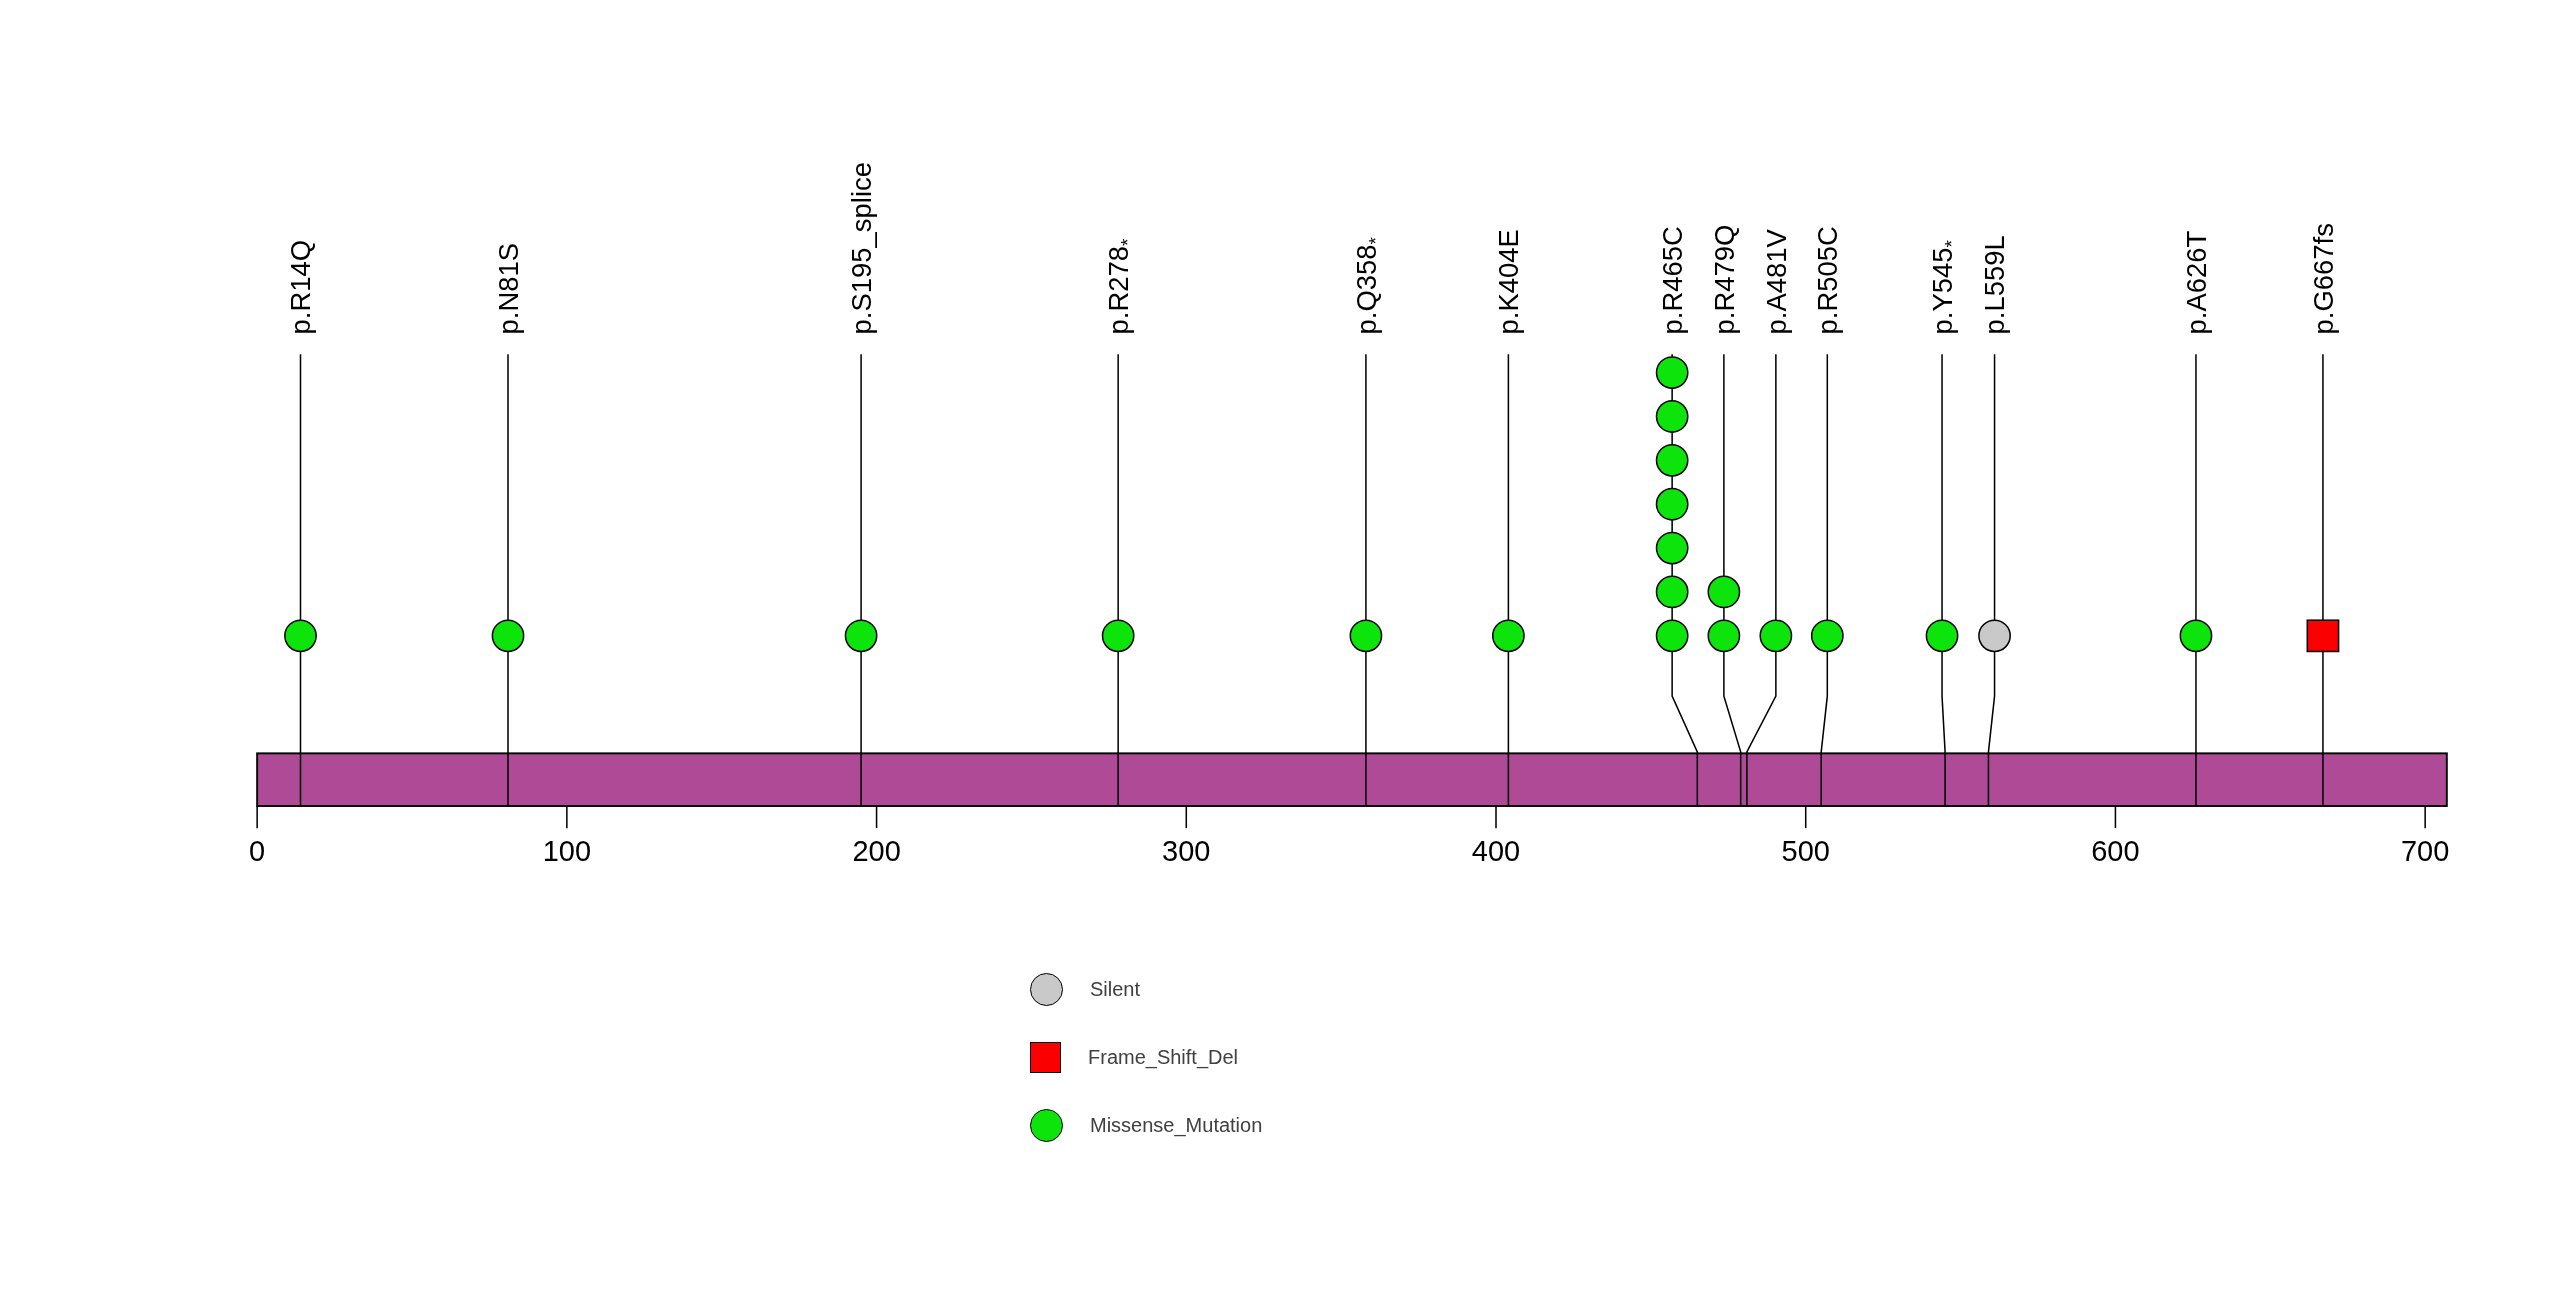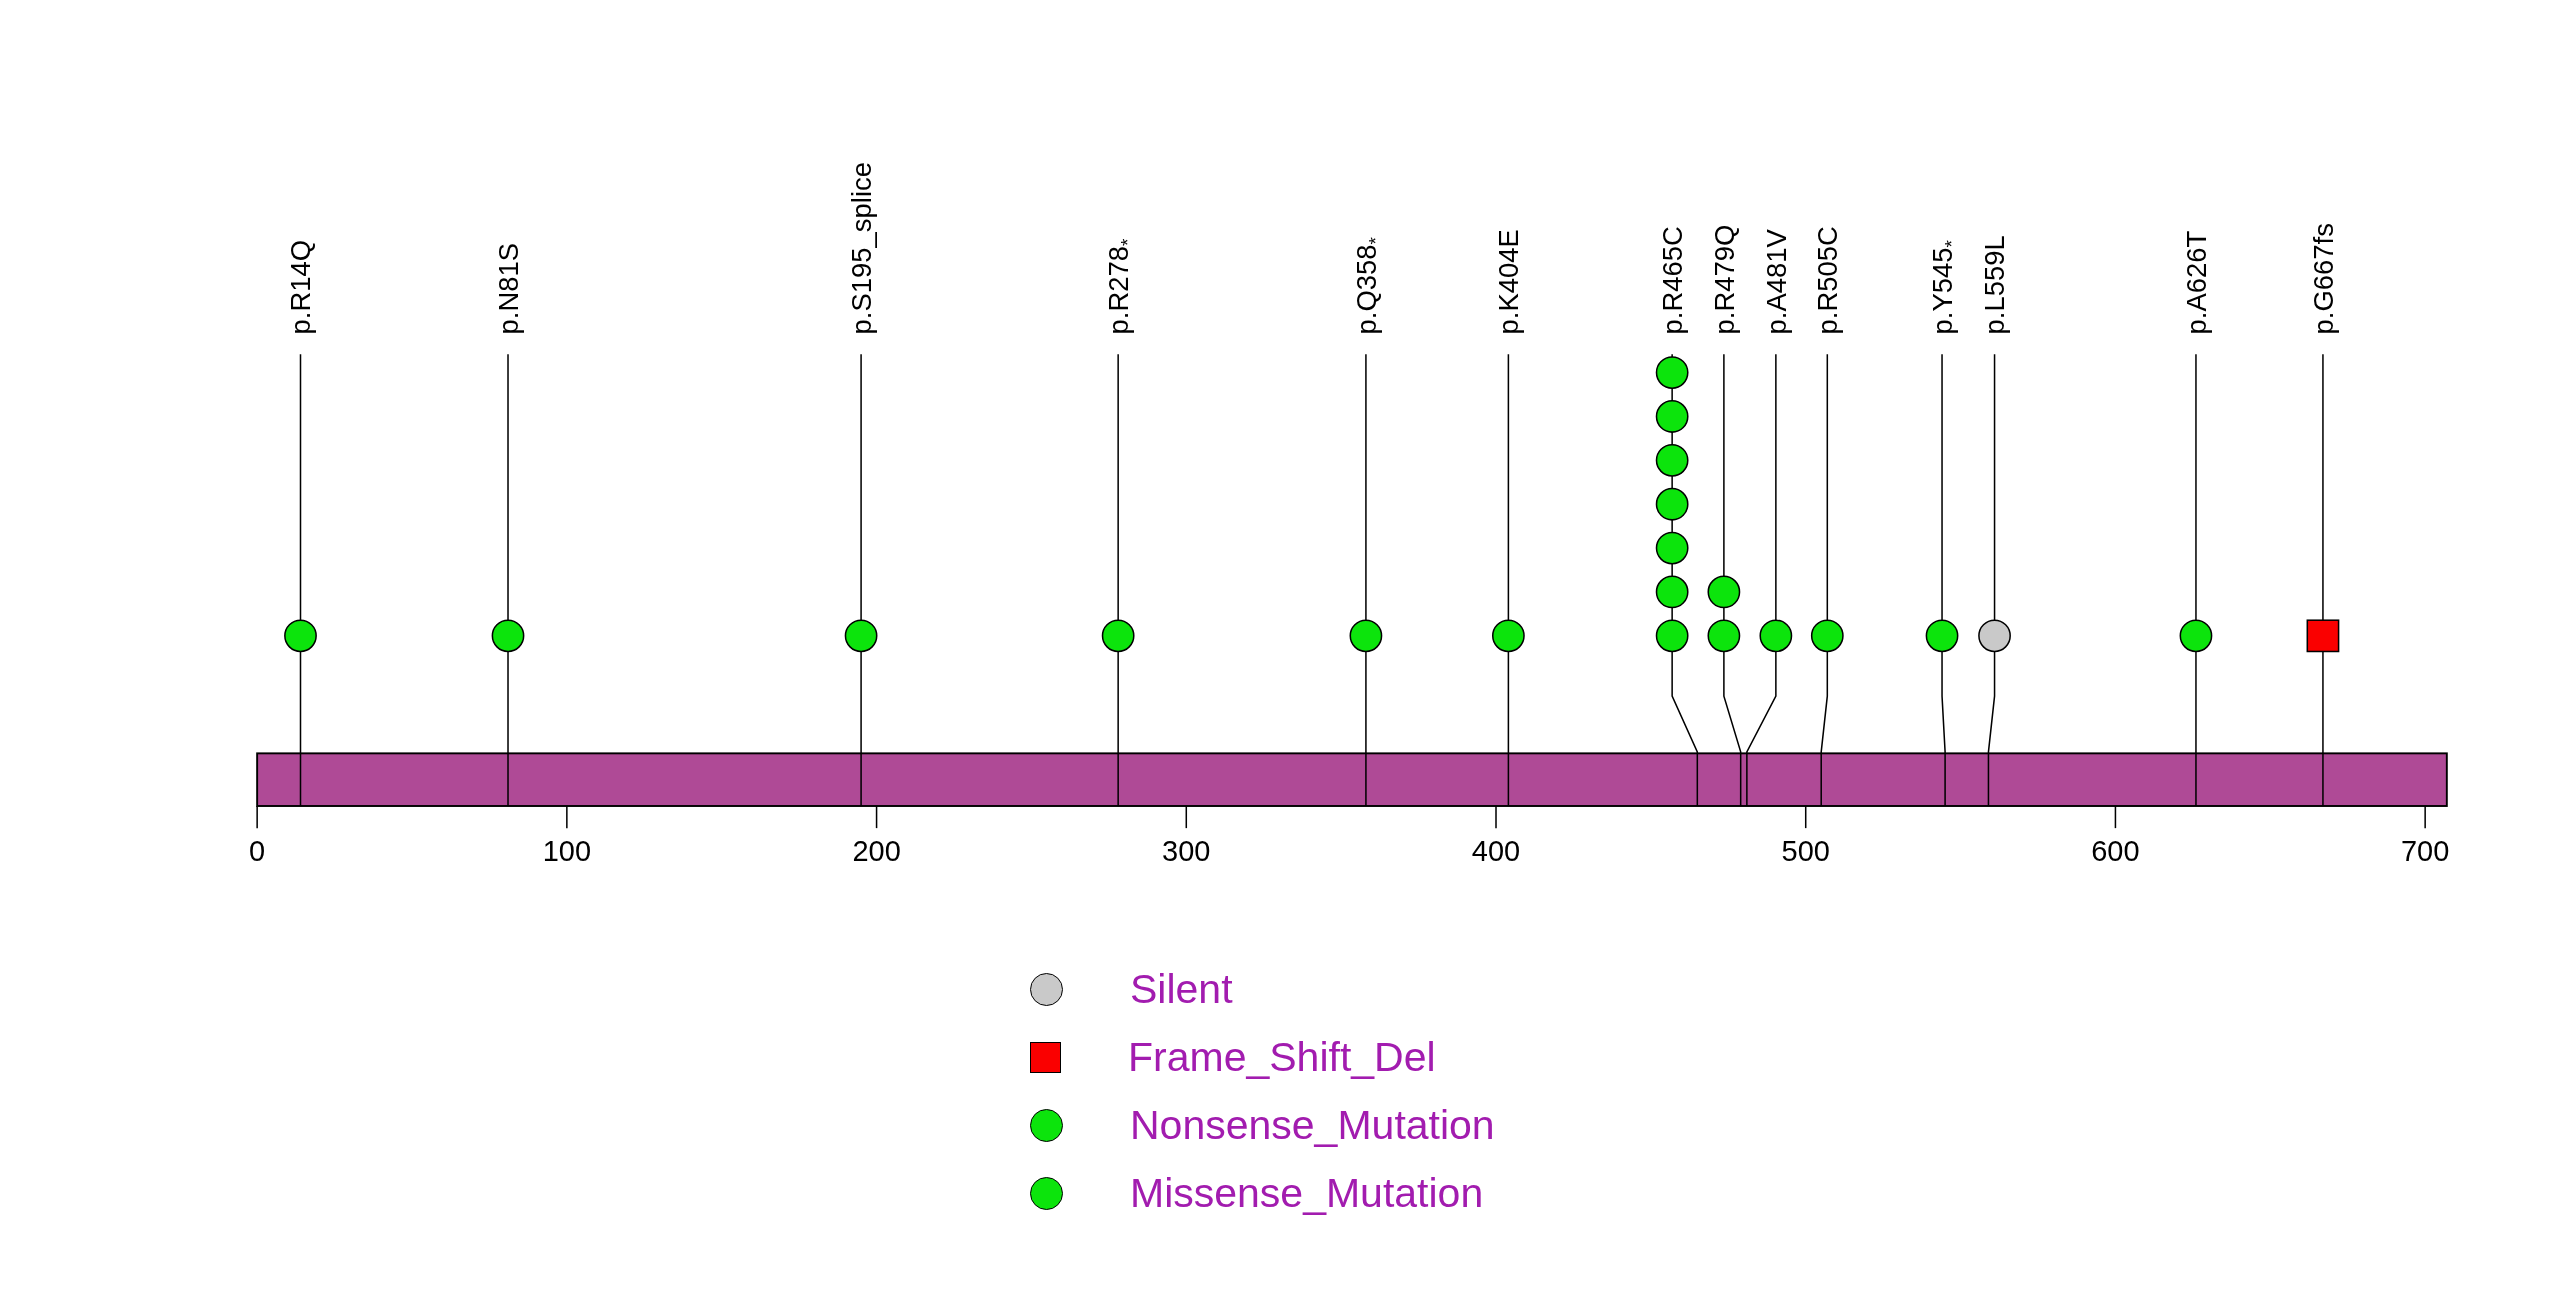--- a/index.html
+++ b/index.html
@@ -27,23 +27,23 @@
   }
   .legend-marker{
     width:33px;height:33px;
     border-radius:50%;
     border:1.5px solid #000;
     box-sizing:border-box;
     flex:0 0 auto;
   }
   .legend-marker.square{border-radius:0;width:31px;height:31px;}
   .legend-label{
-    margin-left:67px;
-    font-size:41px;
-    color:#a21caf;
+    margin-left:27px;
+    font-size:20px;
+    color:#404040;
     white-space:nowrap;
   }
 </style>
 </head>
 <body>
 
 <div id="figure">
   <svg id="plot-svg" width="2576" height="1290" viewBox="0 0 3376 1690" xmlns="http://www.w3.org/2000/svg">
       <rect x="337" y="987" width="2869.713" height="69" fill="#AF4A96" stroke="#000000" stroke-width="2.5"></rect>
       <path d="M393.826,464 V1056" fill="none" stroke="#000000" stroke-width="2"></path>
@@ -117,21 +117,17 @@
     <div class="legend-item">
       <span class="legend-marker" style="background: rgb(201, 201, 201);"></span>
       <span class="legend-label">Silent</span>
     </div>
     <div class="legend-item">
       <span class="legend-marker square" style="background: rgb(250, 0, 0);"></span>
       <span class="legend-label">Frame_Shift_Del</span>
     </div>
     <div class="legend-item">
       <span class="legend-marker" style="background: rgb(12, 228, 12);"></span>
-      <span class="legend-label">Nonsense_Mutation</span>
-    </div>
-    <div class="legend-item">
-      <span class="legend-marker" style="background: rgb(12, 228, 12);"></span>
       <span class="legend-label">Missense_Mutation</span>
     </div>
   </div>
 </div>
 
 
 </body></html>

